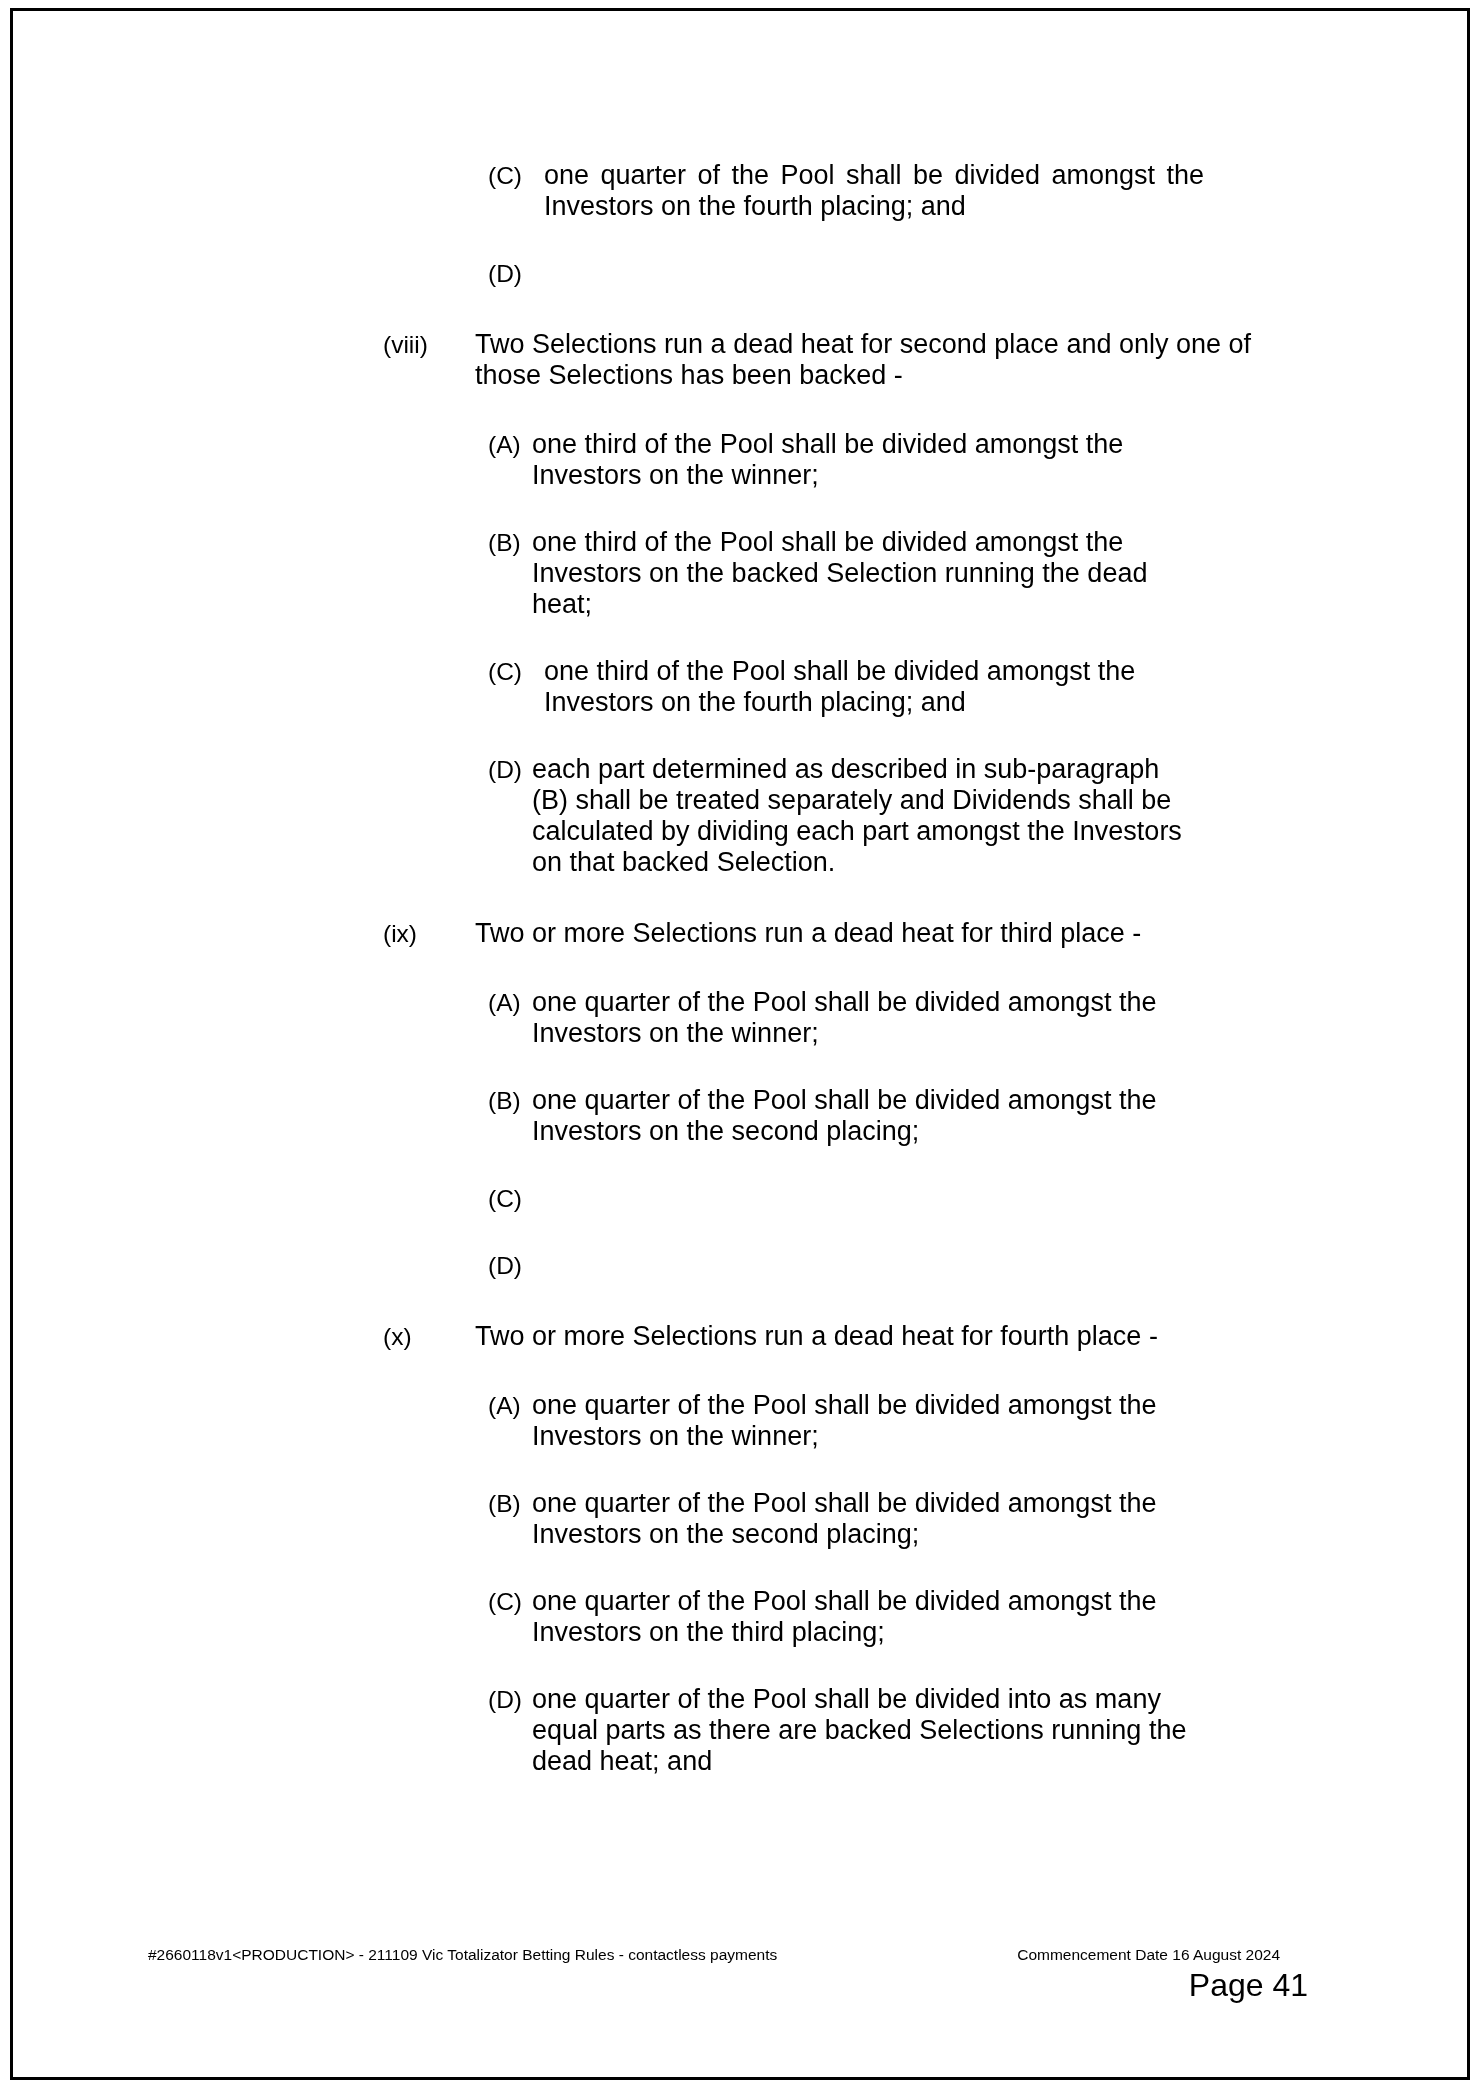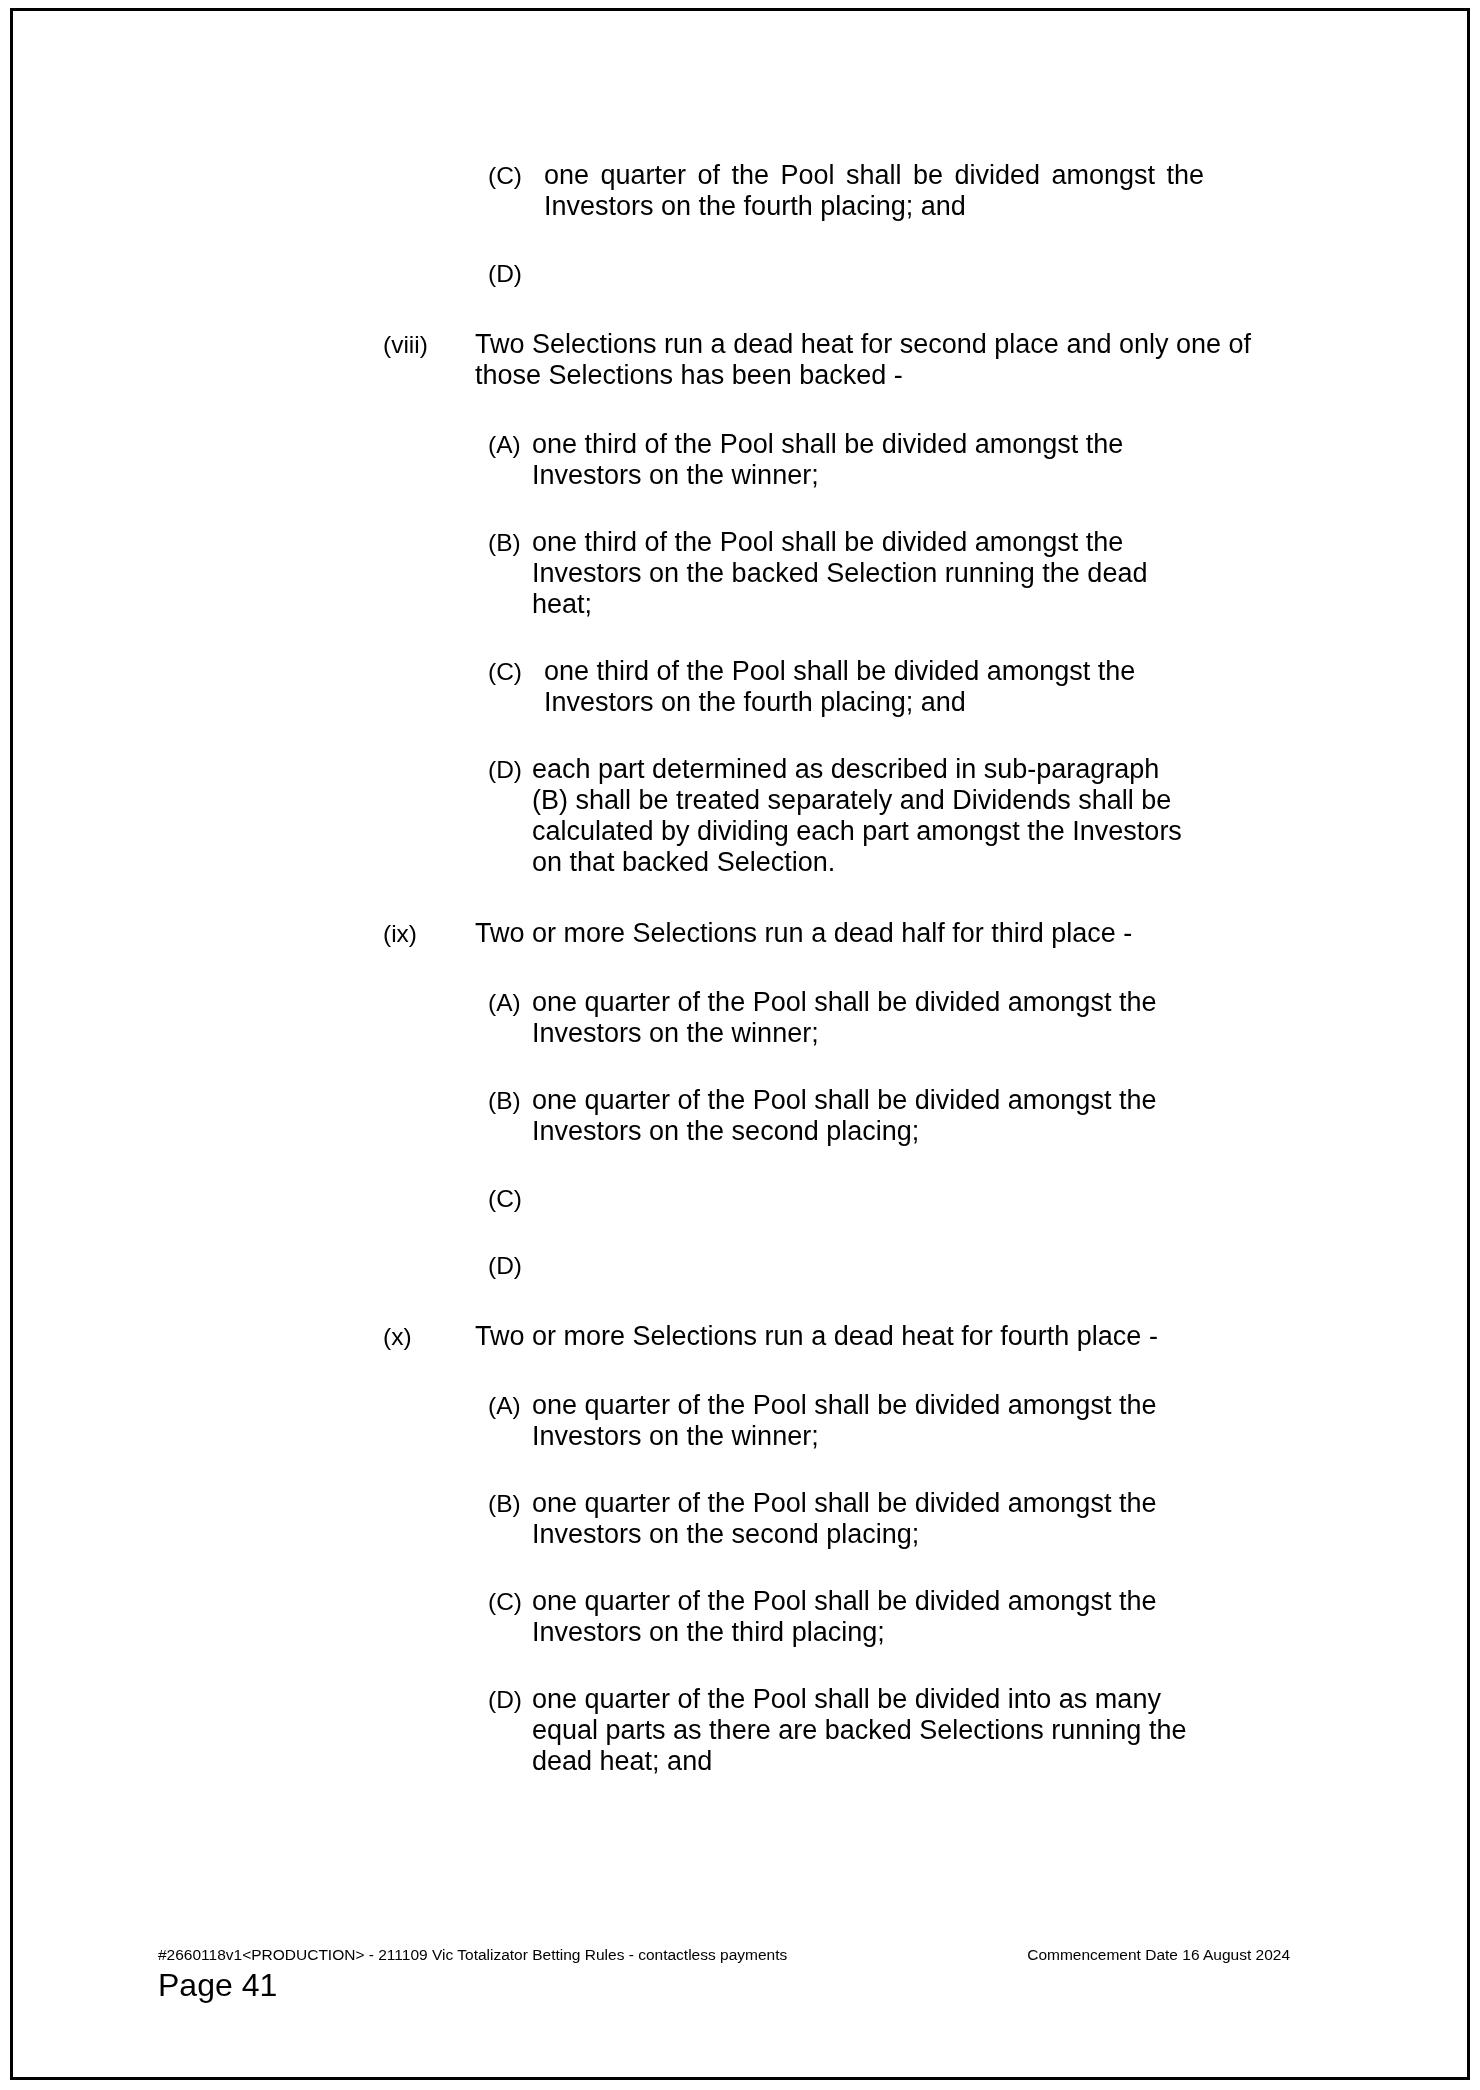--- a/index.html
+++ b/index.html
@@ -89,23 +89,24 @@
   .justify {
     text-align: justify;
   }
   .justify-last {
     text-align: justify;
   }
 
   
   .footer {
     position: absolute;
-    left: 158px;
+    left: 148px;
     top: 1945px;
     width: 1160px;
+    text-align: right;
   }
   .footer-row {
     display: flex;
     justify-content: space-between;
     align-items: baseline;
     font-size: 15.5px;
     line-height: 20px;
   }
   .footer-left {
     white-space: nowrap;
@@ -158,21 +159,21 @@
       <span class="clause-body hang">one third of the Pool shall be divided amongst the Investors on the fourth placing; and</span>
     </div>
 
     <div class="clause lvl-letter tight">
       <span class="clause-marker">(D)</span>
       <span class="clause-body hang">each part determined as described in sub-paragraph (B) shall be treated separately and Dividends shall be calculated by dividing each part amongst the Investors on that backed Selection.</span>
     </div>
 
     <div class="clause lvl-roman">
       <span class="clause-marker">(ix)</span>
-      <span class="clause-body">Two or more Selections run a dead half for third place -</span>
+      <span class="clause-body">Two or more Selections run a dead heat for third place -</span>
     </div>
 
     <div class="clause lvl-letter tight">
       <span class="clause-marker">(A)</span>
       <span class="clause-body hang">one quarter of the Pool shall be divided amongst the Investors on the winner;</span>
     </div>
 
     <div class="clause lvl-letter tight">
       <span class="clause-marker">(B)</span>
       <span class="clause-body hang">one quarter of the Pool shall be divided amongst the Investors on the second placing;</span>

